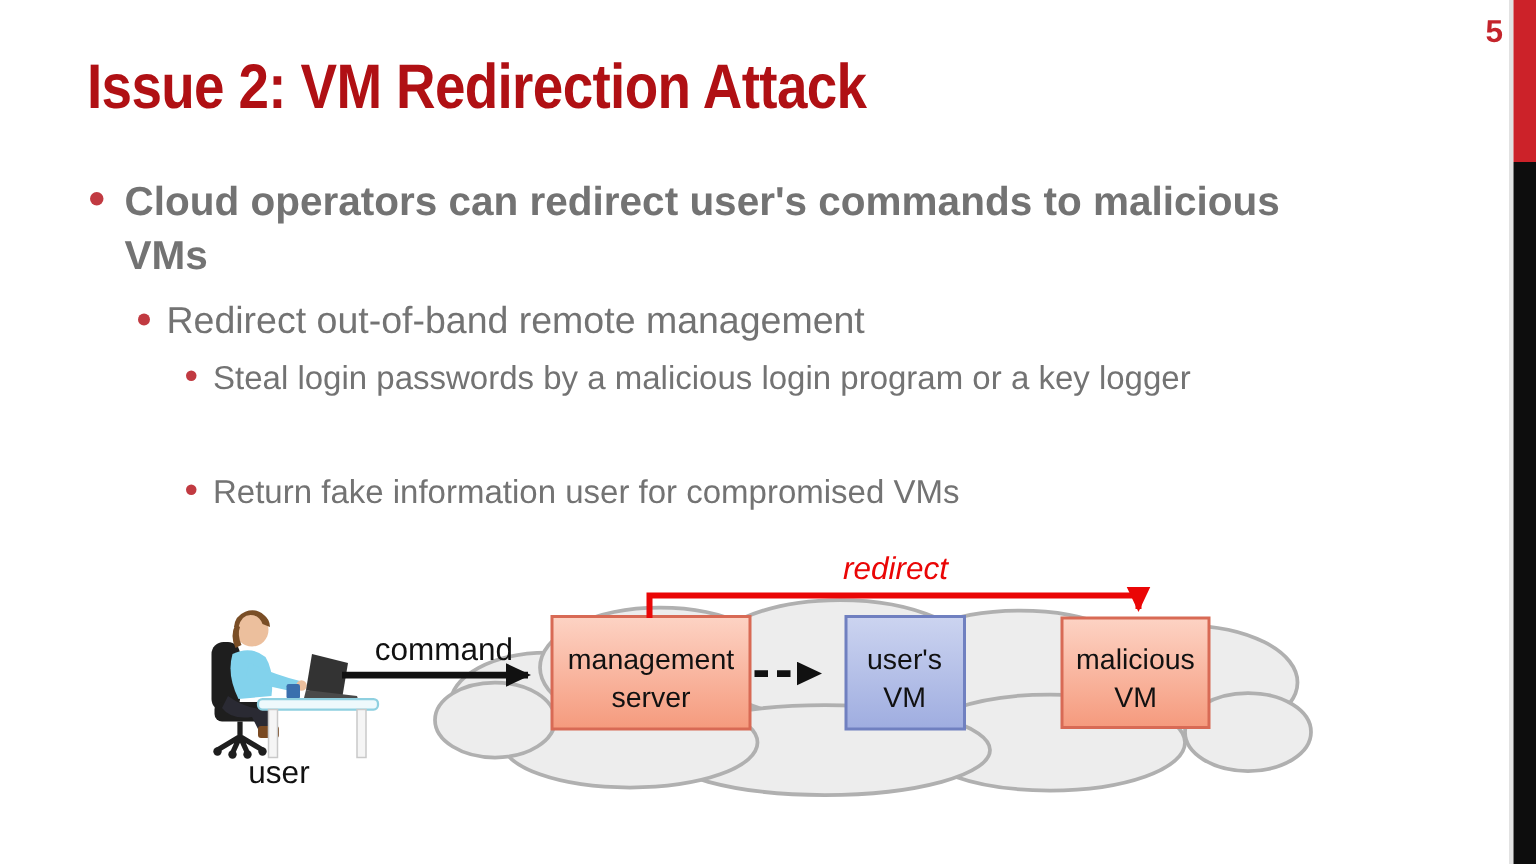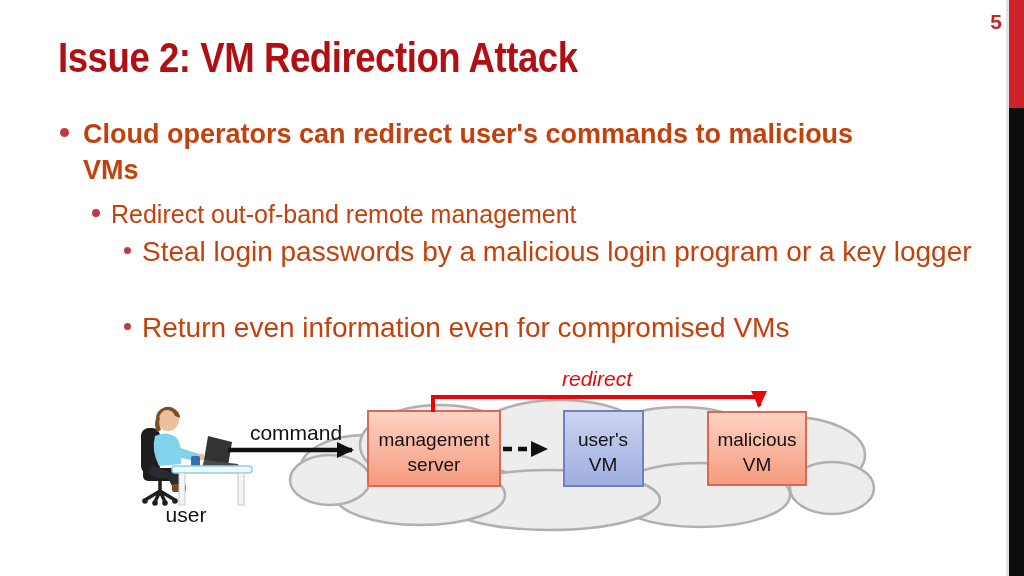--- a/index.html
+++ b/index.html
@@ -13,33 +13,33 @@
   .right-bar-black{position:absolute;left:1009px;top:108px;width:15px;height:468px;background:#0d0d0d;}
   .page-number{
     position:absolute;left:960px;top:10px;width:42px;text-align:right;
     color:#c4242b;font-size:21px;font-weight:bold;
   }
   .title{
     position:absolute;left:58px;top:34px;
     color:#b01014;font-size:42px;font-weight:bold;letter-spacing:-.5px;
     transform:scaleX(.87);transform-origin:left top;white-space:nowrap;
   }
-  .bullet-row{position:absolute;display:flex;align-items:flex-start;color:#c2410c;}
+  .bullet-row{position:absolute;display:flex;align-items:flex-start;color:#737373;}
   .dot{background:#c13a41;border-radius:50%;flex:0 0 auto;}
   .b1{left:60px;top:116px;}
   .b1 .dot{width:9px;height:9px;margin-top:12px;margin-right:14px;}
   .b1 .txt{font-size:27px;font-weight:bold;line-height:36px;width:780px;}
   .b2{left:92px;top:199px;}
   .b4{left:92px;top:276px;}
   .b2 .dot,.b4 .dot{width:8px;height:8px;margin-top:10px;margin-right:11px;}
   .b2 .txt,.b4 .txt{font-size:25px;line-height:30px;}
   .b3{left:124px;top:238px;}
   .b5{left:124px;top:314px;}
   .b3 .dot,.b5 .dot{width:7px;height:7px;margin-top:9px;margin-right:11px;}
-  .b3 .txt,.b5 .txt{font-size:28px;line-height:27px;}
+  .b3 .txt,.b5 .txt{font-size:22px;line-height:27px;}
   .diagram{position:absolute;left:0;top:356px;width:1024px;height:220px;}
   svg text{font-family:"Liberation Sans",sans-serif;}
 </style>
 </head>
 <body>
 
 <div class="slide">
 
   <div class="title">Issue 2: VM Redirection Attack</div>
   <div class="page-number">5</div>
@@ -51,21 +51,21 @@
   <div class="bullet-row b2">
     <span class="dot"></span>
     <span class="txt">Redirect out-of-band remote management</span>
   </div>
   <div class="bullet-row b3">
     <span class="dot"></span>
     <span class="txt">Steal login passwords by a malicious login program or a key logger</span>
   </div>
   <div class="bullet-row b5">
     <span class="dot"></span>
-    <span class="txt">Return even information even for compromised VMs</span>
+    <span class="txt">Return fake information user for compromised VMs</span>
   </div>
 
   <svg class="diagram" viewBox="0 0 1024 220" xmlns="http://www.w3.org/2000/svg">
     <defs>
       <linearGradient id="redGrad" x1="0" y1="0" x2="0" y2="1">
         <stop offset="0" stop-color="#fdd3c4"></stop>
           <stop offset="1" stop-color="#f59a7d"></stop>
       </linearGradient>
       <linearGradient id="blueGrad" x1="0" y1="0" x2="0" y2="1">
         <stop offset="0" stop-color="#ccd4f0"></stop>

